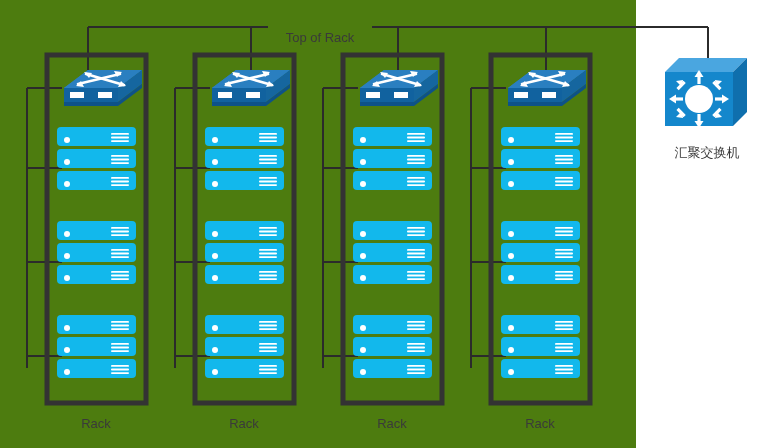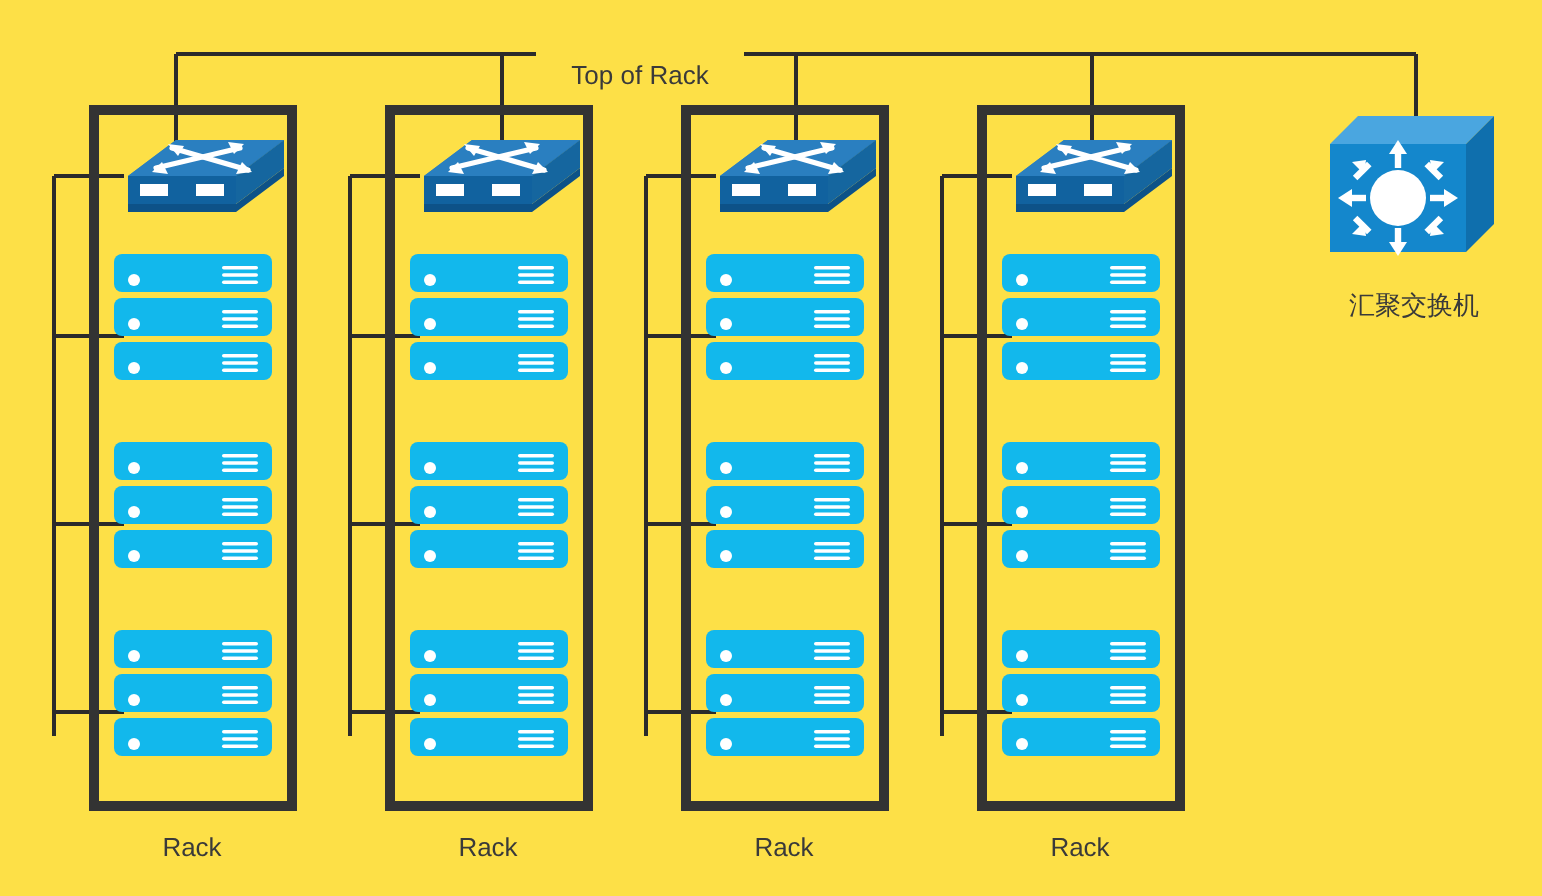--- a/index.html
+++ b/index.html
@@ -1,18 +1,18 @@
 <!DOCTYPE html>
 <html><head>
 <meta charset="utf-8">
 <style>
   html,body{margin:0;padding:0;background:#ffffff;}
   body{width:771px;height:448px;overflow:hidden;
        font-family:"Liberation Sans","DejaVu Sans",sans-serif;}
-  #stage{position:relative;width:771px;height:448px;background:#fde047;}
+  #stage{position:relative;width:636px;height:448px;background:#4d7c0f;}
   svg#diagram{position:absolute;left:0;top:0;width:771px;height:448px;display:block;}
   .lbl{font-family:"Liberation Sans","DejaVu Sans",sans-serif;font-size:13px;fill:#3a3a3a;}
   .lbl-cn{font-family:"DejaVu Sans","Liberation Sans",sans-serif;font-size:13px;fill:#3a3a3a;}
   .bus{stroke:#2b2b2b;stroke-width:2;fill:none;}
   .wire{stroke:#2b2b2b;stroke-width:2;fill:none;}
   .rackframe{stroke:#333333;stroke-width:5;fill:none;stroke-linejoin:miter;}
   .srv{fill:#12b8ec;}
   .srvmark{fill:#ffffff;}
 </style>
 </head>

